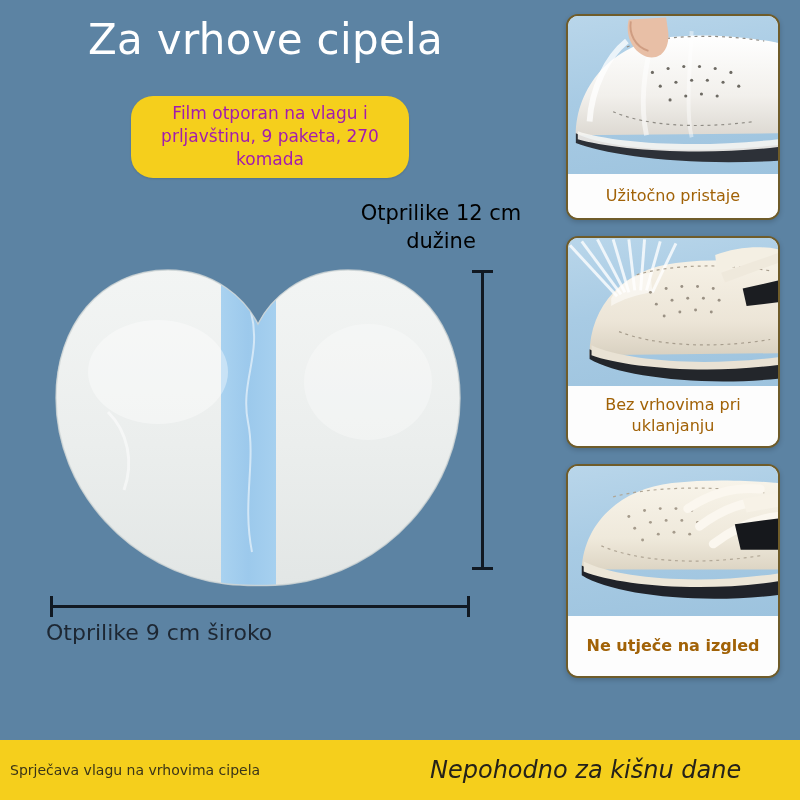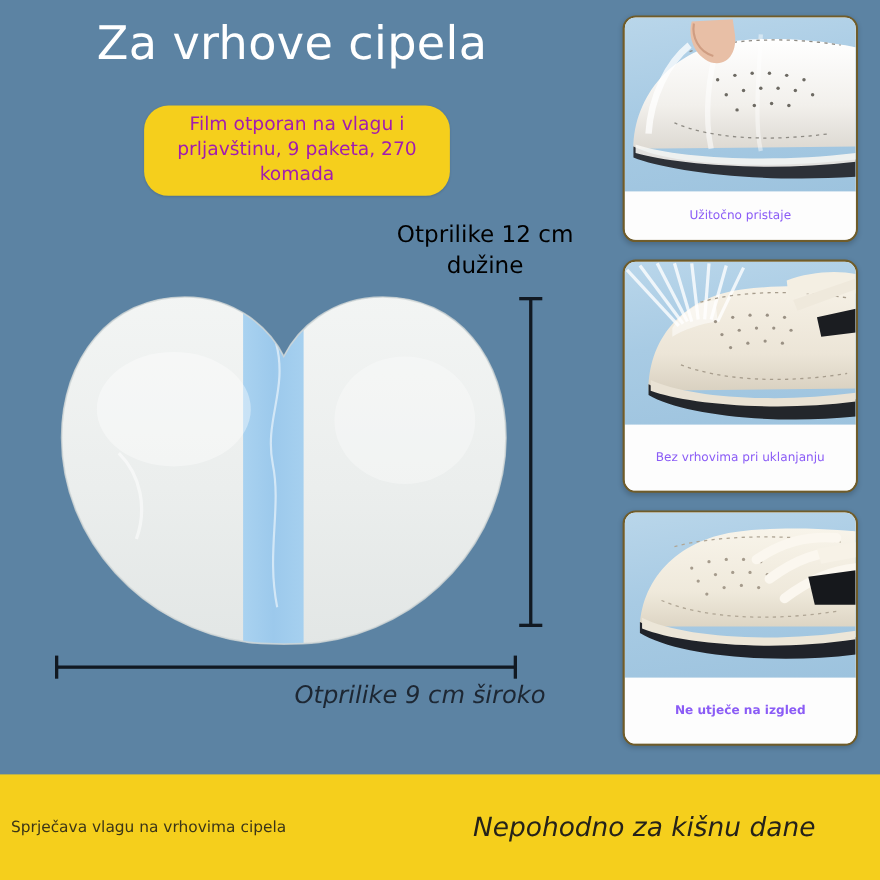--- a/index.html
+++ b/index.html
@@ -36,23 +36,23 @@
     box-shadow:0 1px 2px rgba(0,0,0,.12);
   }
 
   
   .dim-v-label{
     position:absolute;left:332px;top:200px;width:218px;
     text-align:center;
     color:#000000;font-size:21px;line-height:1.32;
   }
   .dim-h-label{
-    position:absolute;left:56px;top:620px;width:440px;
-    text-align:right;
-    color:#1d2733;font-size:22px;font-style:italic;
+    position:absolute;left:46px;top:620px;width:440px;
+    text-align:left;
+    color:#1d2733;font-size:22px;
   }
 
   
   .rule-v{
     position:absolute;left:481px;top:270px;
     width:3px;height:300px;background:#111922;
   }
   .rule-v .cap{
     position:absolute;left:-9px;width:21px;height:3px;background:#111922;
   }
@@ -98,32 +98,32 @@
   }
   .panel.p1 .photo{height:158px;}
   .panel.p2 .photo{height:148px;}
   .panel.p3 .photo{height:150px;}
 
   .photo svg{position:absolute;inset:0;width:100%;height:100%;}
 
   .cap-bar{
     display:flex;align-items:center;justify-content:center;
     text-align:center;
-    color:#8b5cf6;font-size:11px;line-height:1.3;
+    color:#a16207;font-size:16px;line-height:1.3;
     padding:4px 6px;box-sizing:border-box;
     background:#fdfdfd;
   }
   .panel.p1 .cap-bar{height:44px;}
   .panel.p2 .cap-bar{height:60px;}
   .panel.p3 .cap-bar{height:60px;}
 
   
   .footer{
     position:absolute;left:0;bottom:0;
-    width:800px;height:96px;
+    width:800px;height:60px;
     background:#f5cf1c;
   }
   .footer-left{
     position:absolute;left:10px;top:50%;transform:translateY(-50%);
     color:#3b3518;font-size:14px;white-space:nowrap;
   }
   .footer-right{
     position:absolute;left:430px;top:50%;transform:translateY(-50%);
     color:#25221a;font-size:24px;white-space:nowrap;font-style:italic;
   }

